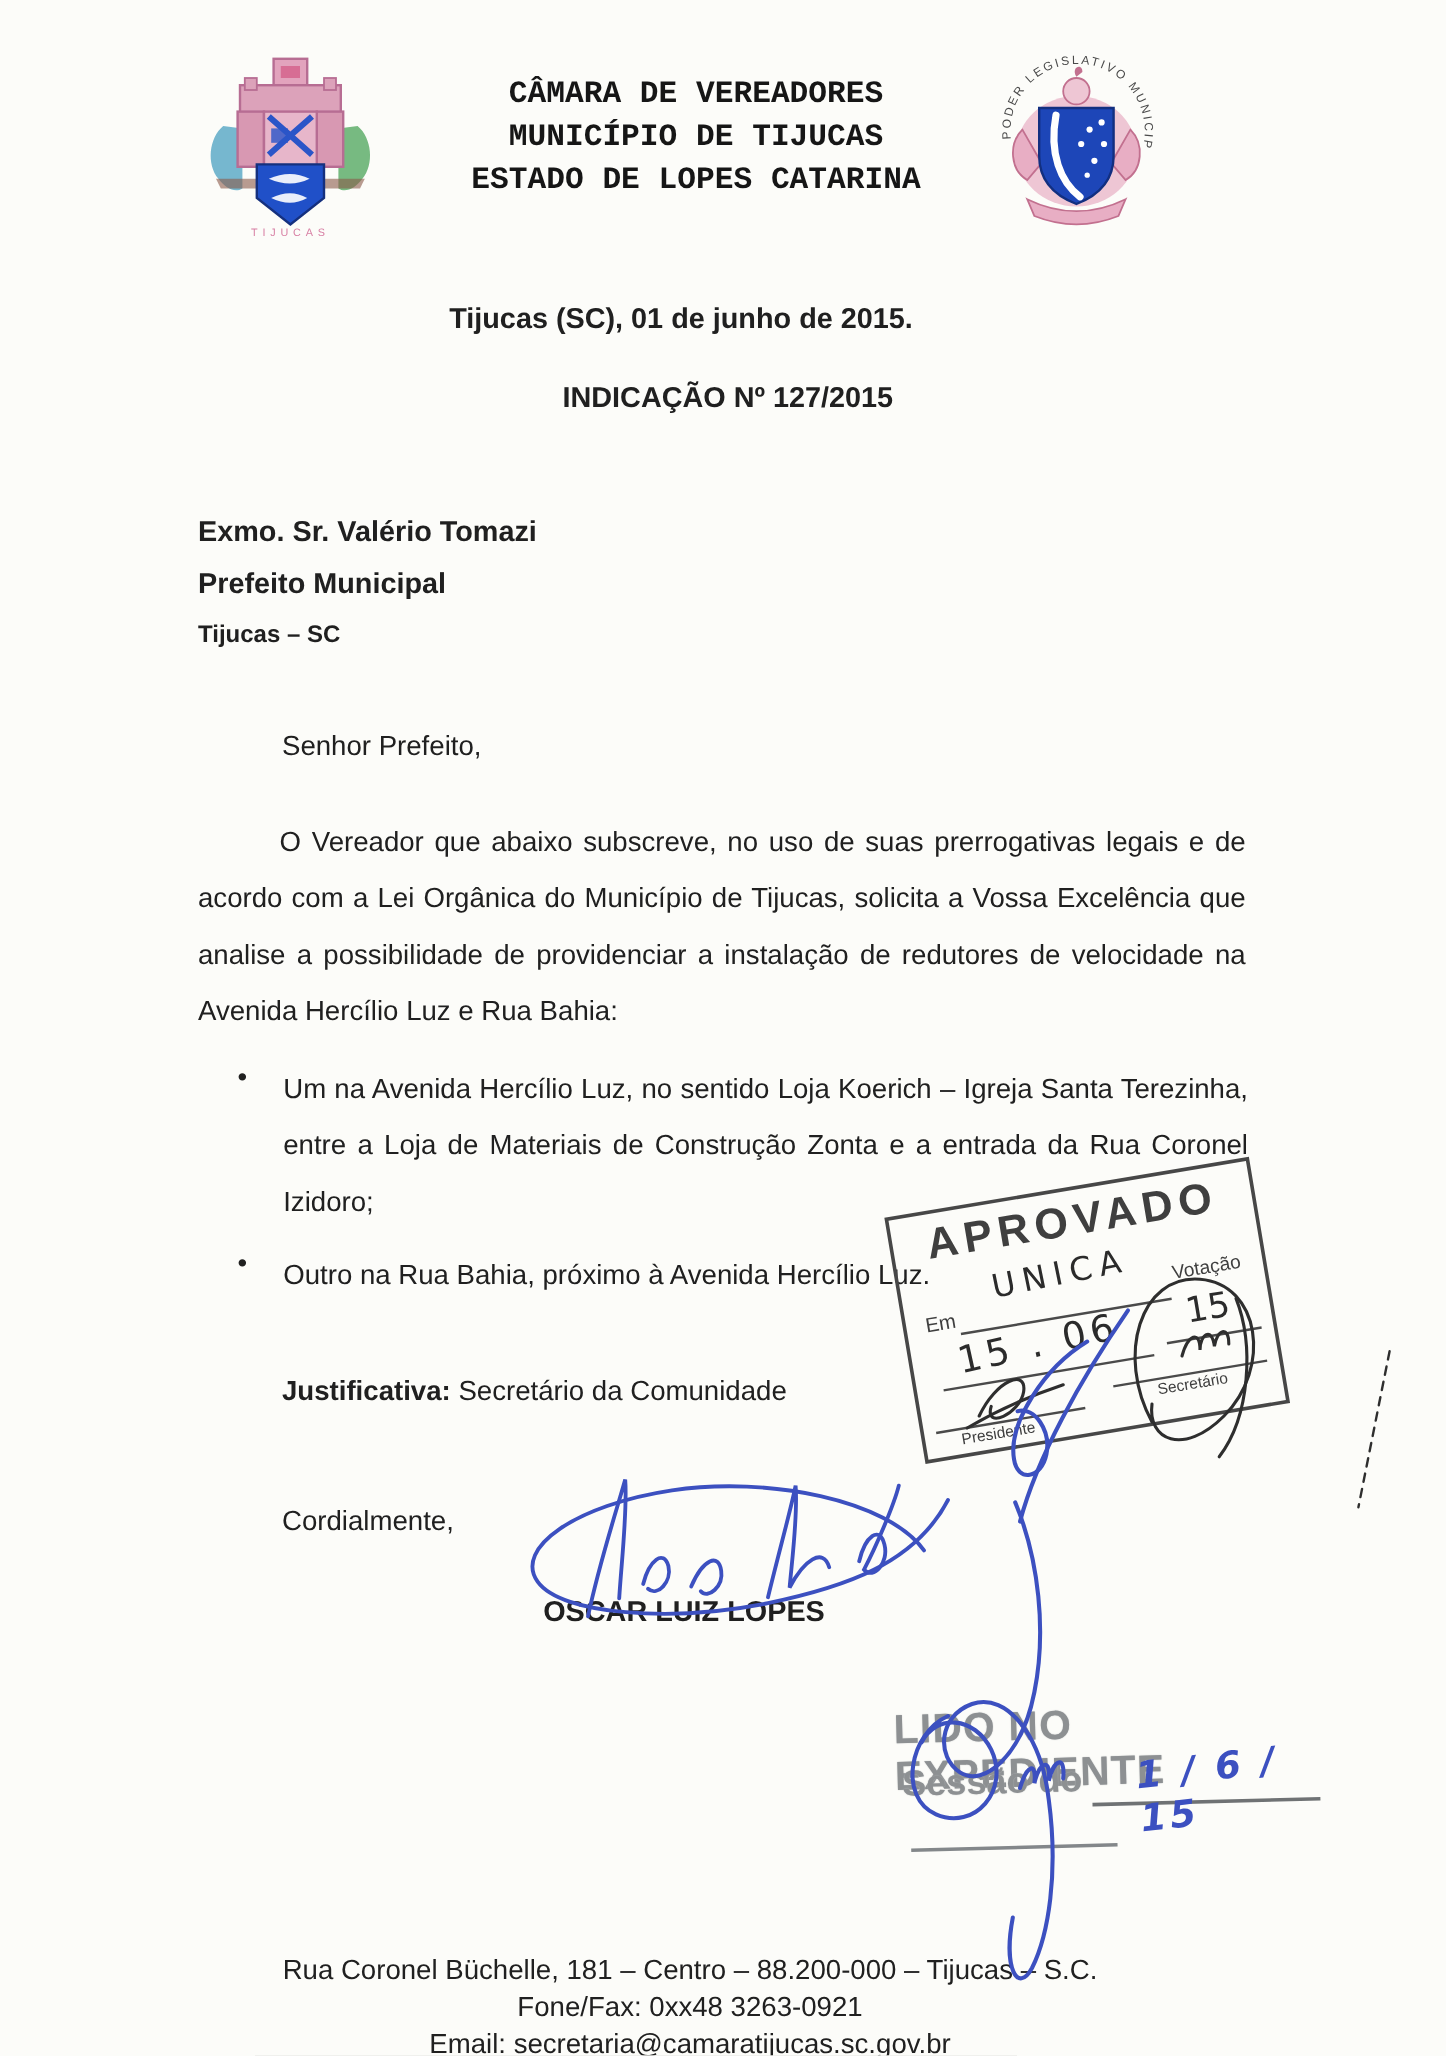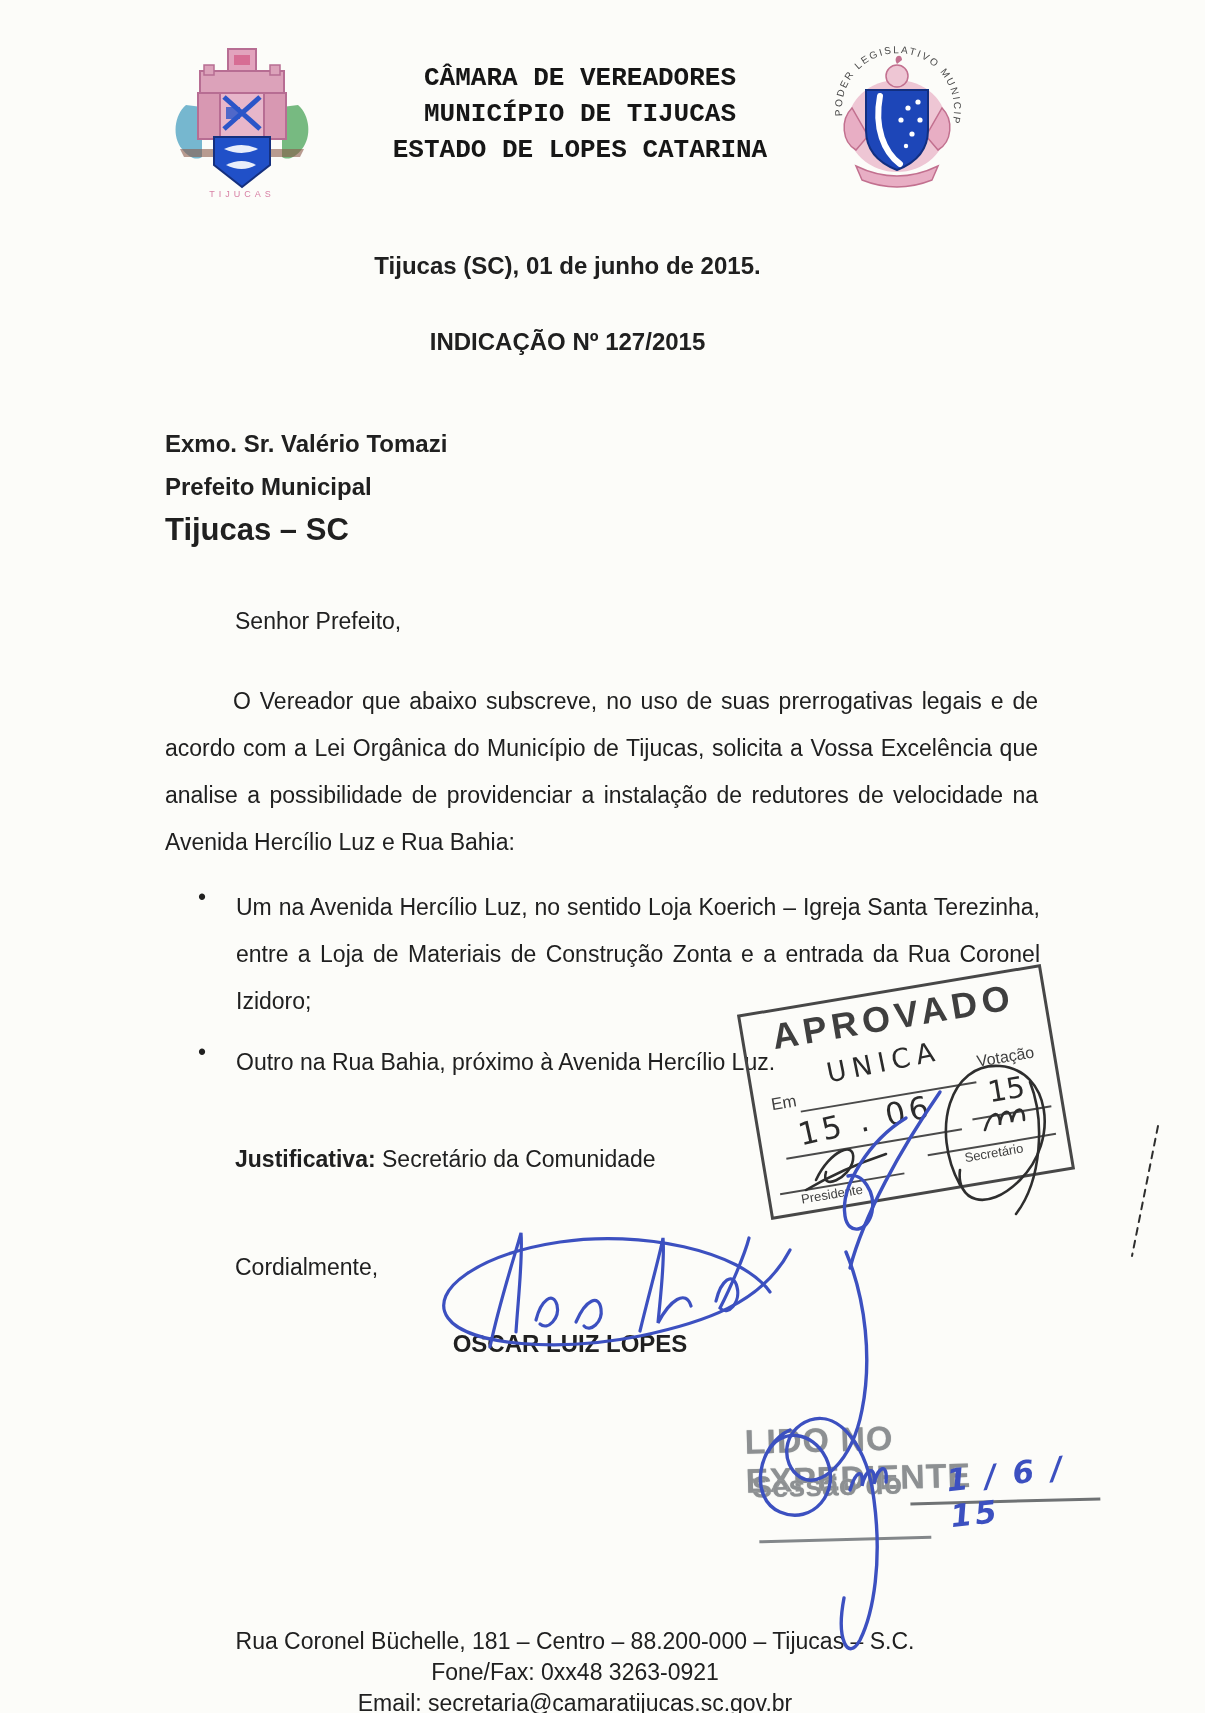--- a/index.html
+++ b/index.html
@@ -77,28 +77,28 @@
       <circle cx="90" cy="64" r="2.6" fill="#fff"></circle>
         <circle cx="78" cy="108" r="2.2" fill="#fff"></circle>
       <path d="M28,128 Q69,148 110,128 L104,142 Q69,156 34,142 Z" fill="#e8aec4" stroke="#c2708f" stroke-width="1.5"></path>
     </svg>
   </div>
 
   <div class="abs center-wrap" style="top:252px;">
     <span class="body-txt b" style="font-size:24px;">Tijucas (SC), 01 de junho de 2015.</span>
   </div>
 
-  <div class="abs center-wrap" style="top:328px;">
+  <div class="abs center-wrap" style="top:318px;padding-left:39px;">
     <span class="body-txt b" style="font-size:24px;">INDICAÇÃO Nº 127/2015</span>
   </div>
 
   <div class="abs" style="left:165px;top:422px;line-height:43px;">
     <div class="body-txt b" style="font-size:24px;">Exmo. Sr. Valério Tomazi</div>
     <div class="body-txt b" style="font-size:24px;">Prefeito Municipal</div>
-    <div class="body-txt b" style="font-size:31px;">Tijucas – SC</div>
+    <div class="body-txt b" style="font-size:20px;">Tijucas – SC</div>
   </div>
 
   <div class="abs body-txt" style="left:235px;top:608px;">Senhor Prefeito,</div>
 
   <div class="abs body-txt para" style="left:165px;top:678px;width:873px;text-indent:68px;">O Vereador que abaixo subscreve, no uso de suas prerrogativas legais e de acordo com a Lei Orgânica do Município de Tijucas, solicita a Vossa Excelência que analise a possibilidade de providenciar a instalação de redutores de velocidade na Avenida Hercílio Luz e Rua Bahia:</div>
 
   <div class="abs" style="left:198px;top:884px;width:842px;">
     <div style="display:flex;margin-bottom:14px;">
       <span class="body-txt" style="width:38px;flex:none;">•</span>
       <span class="body-txt para" style="flex:1;">Um na Avenida Hercílio Luz, no sentido Loja Koerich – Igreja Santa Terezinha, entre a Loja de Materiais de Construção Zonta e a entrada da Rua Coronel Izidoro;</span>

